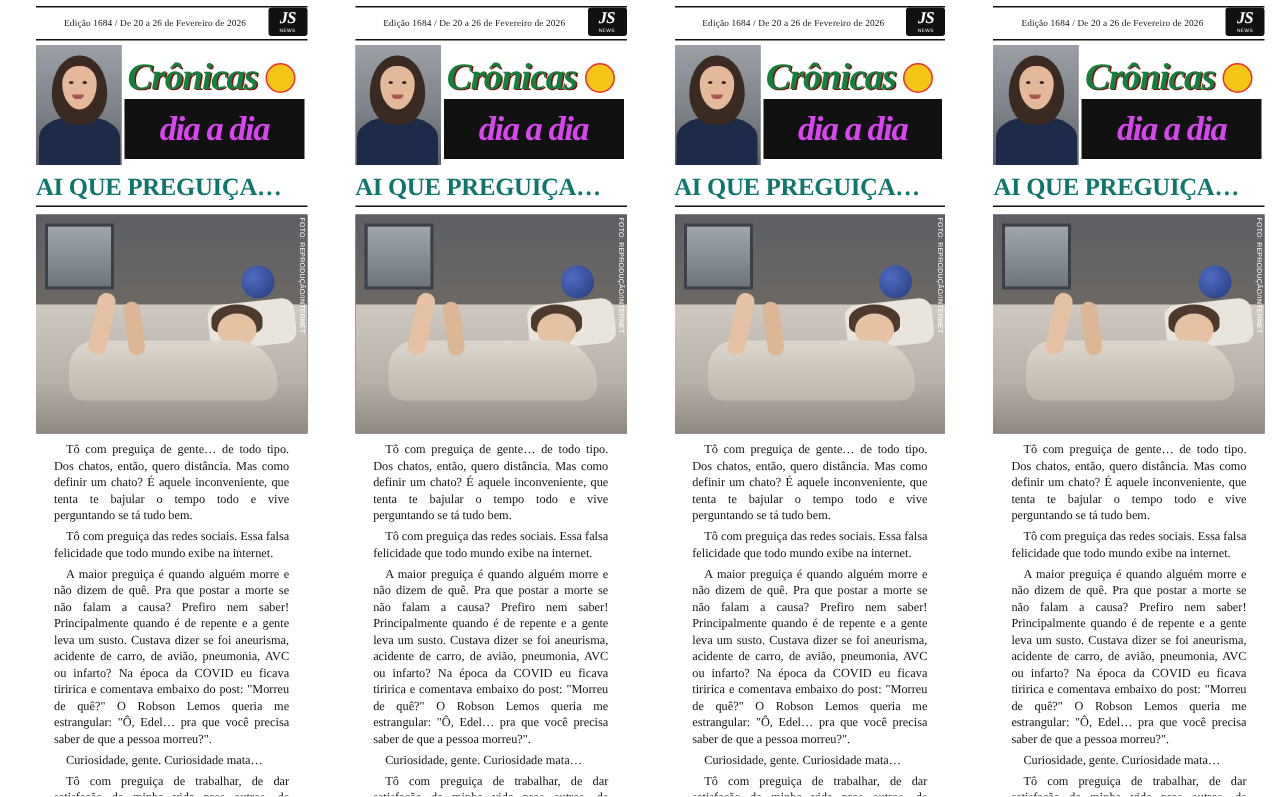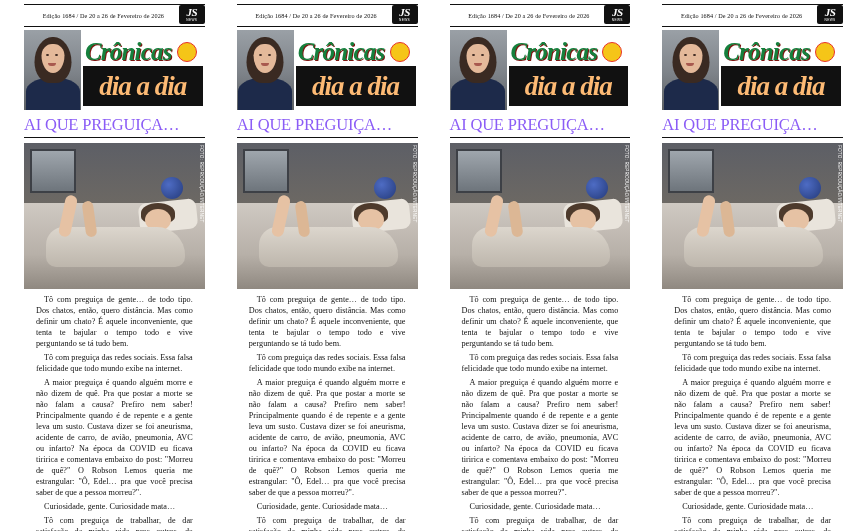--- a/index.html
+++ b/index.html
@@ -213,36 +213,36 @@
     left: 2px;
     top: 36px;
     right: 2px;
     height: 40px;
     background: #111;
     display: flex;
     align-items: center;
     justify-content: center;
   }
   .diaadia span {
-    color: #fdba74;
+    color: #d946ef;
     font-family: "Liberation Serif", serif;
     font-weight: bold;
     font-style: italic;
-    font-size: 27px;
+    font-size: 23px;
     letter-spacing: -1px;
     white-space: nowrap;
   }
 
   
   .headline {
     margin: 6px 8px 4px 8px;
     font-family: "Liberation Serif", serif;
-    font-weight: normal;
+    font-weight: bold;
     font-size: 16.5px;
-    color: #8b5cf6;
+    color: #0f766e;
     letter-spacing: -0.2px;
     line-height: 1.05;
   }
   .rule-under-headline {
     margin: 0 8px 5px 8px;
     border-top: 1px solid #111;
   }
 
   
   .article-photo {

